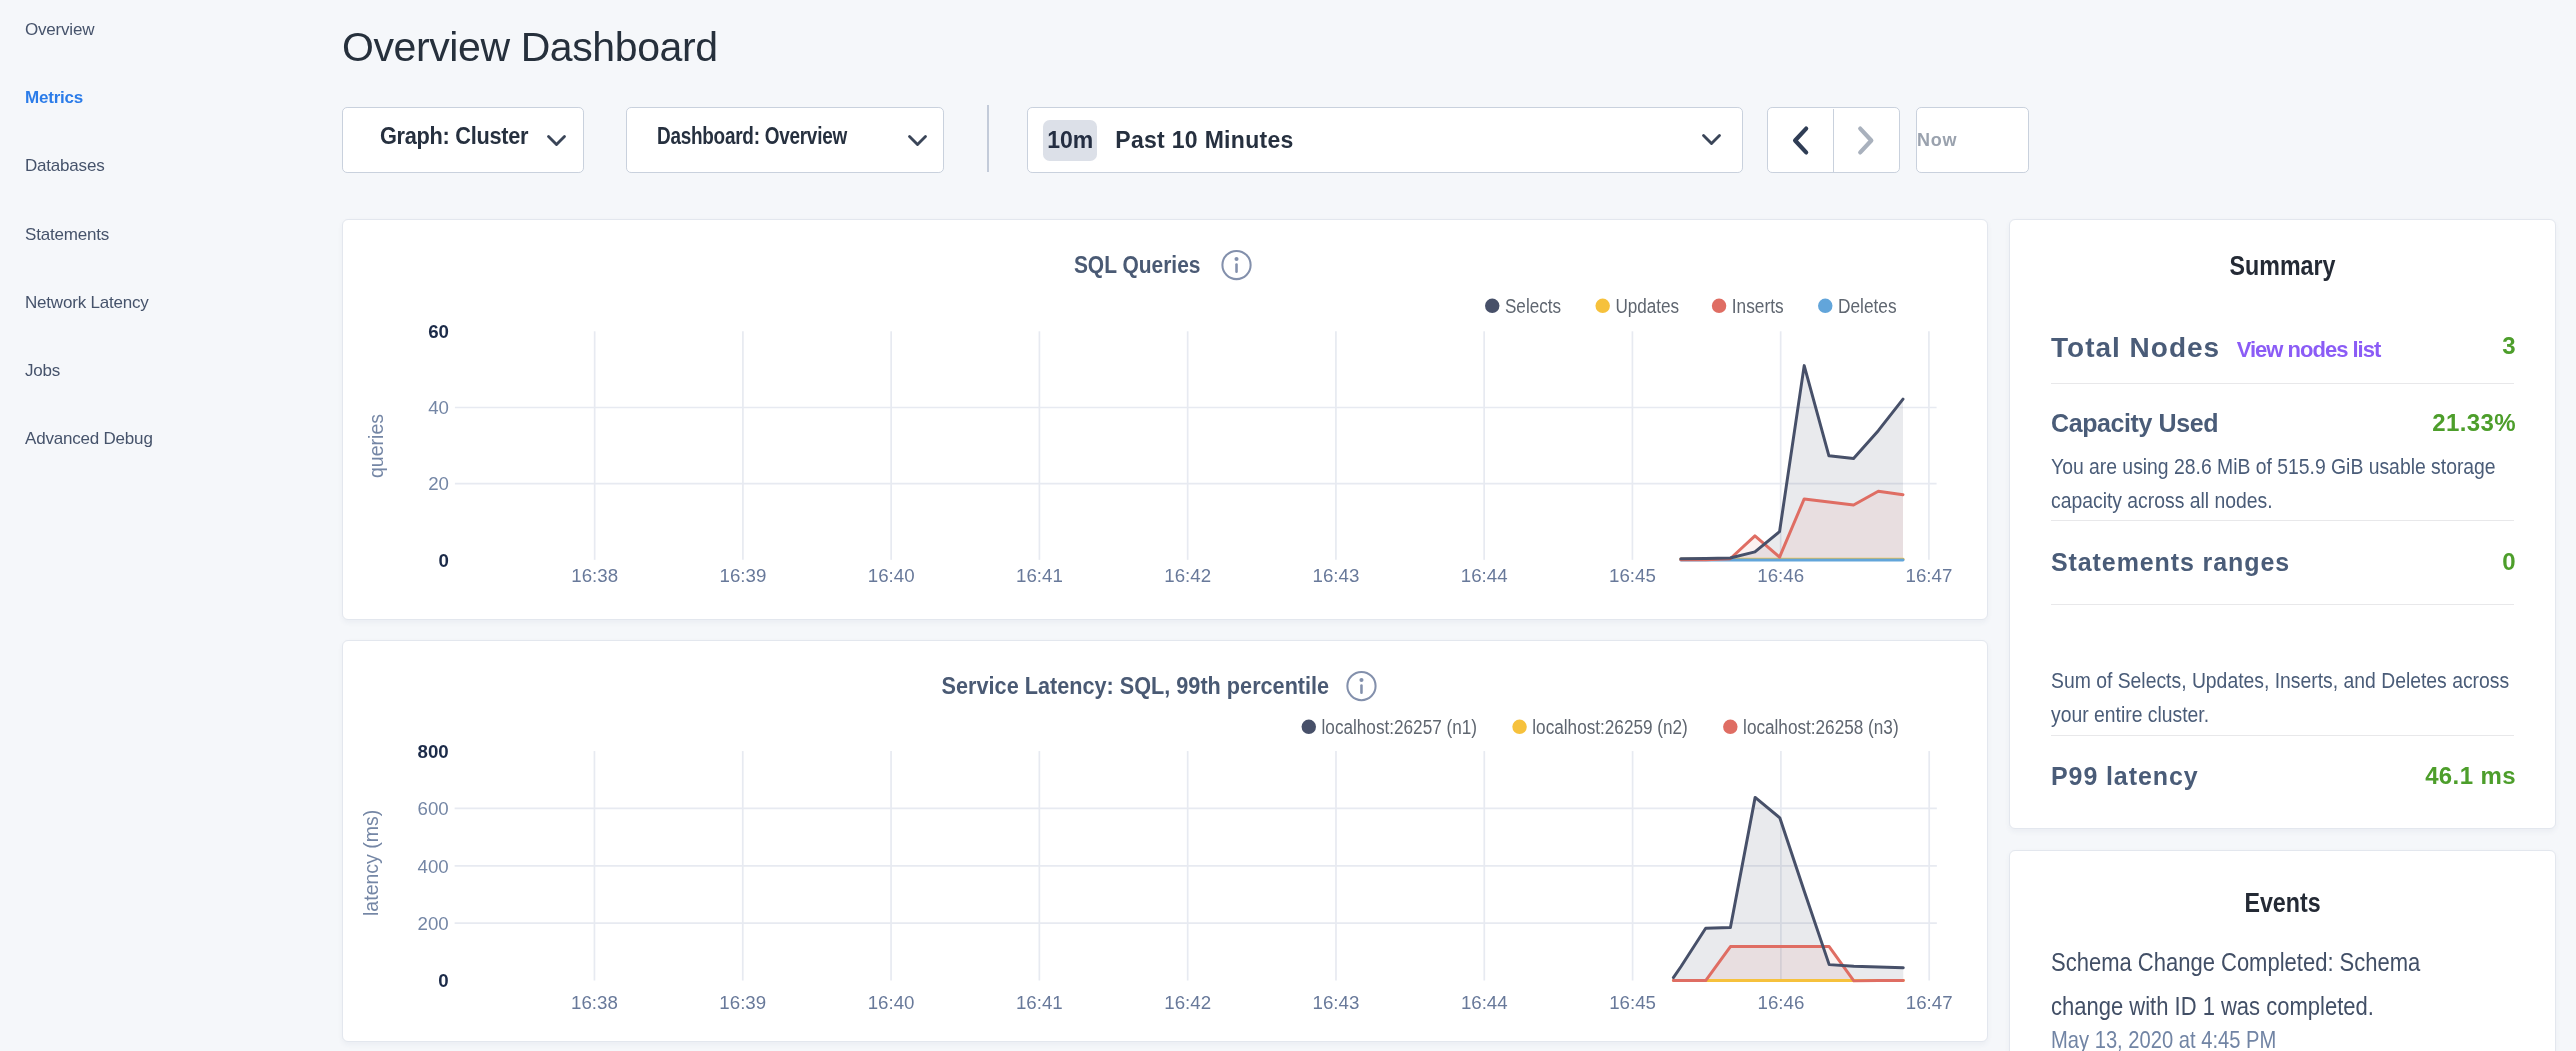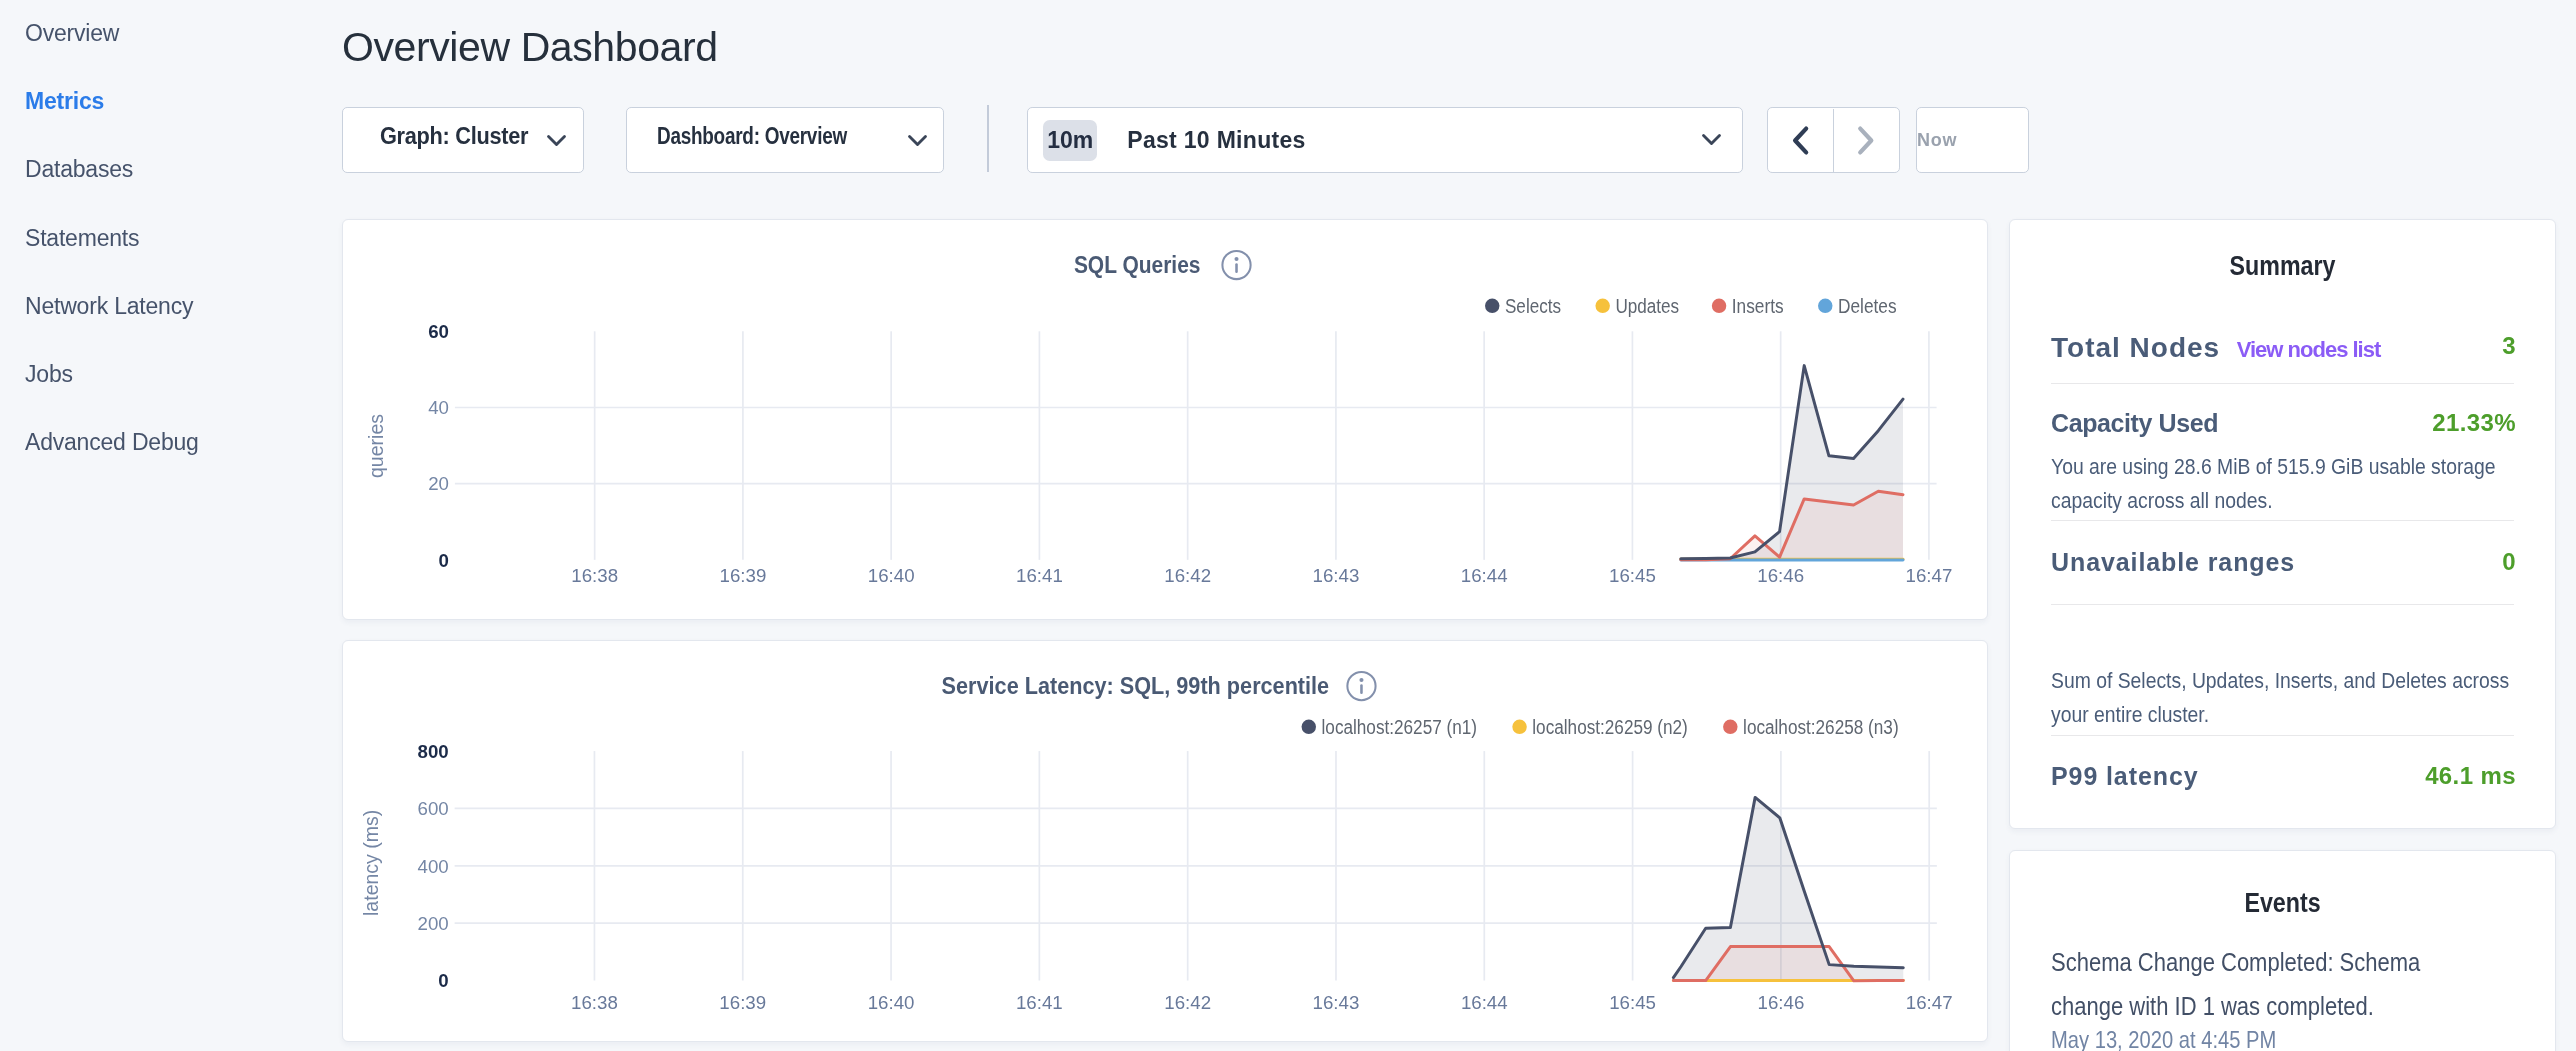--- a/index.html
+++ b/index.html
@@ -1,18 +1,18 @@
 <!DOCTYPE html>
 <html style="font-size:13.6px"><head><meta charset="utf-8"><style>
 *{margin:0;padding:0;box-sizing:border-box}
 html,body{width:2576px;height:1051px;background:#f5f7fa;font-family:"Liberation Sans",sans-serif;overflow:hidden;position:relative}
 .abs{position:absolute}
 .card{position:absolute;background:#fff;border:0.9px solid #e3e7ee;border-radius:6px;box-shadow:0 2.6px 5.1px rgba(56,76,108,0.05)}
 .ctl{position:absolute;background:#fff;border:1.7px solid #c9d1dd;border-radius:5.1px;display:flex;align-items:center}
-.navitem{position:absolute;left:25px;font-size:23px;color:#46536b;letter-spacing:-0.2px}
+.navitem{position:absolute;left:25px;font-size:17px;color:#46536b;letter-spacing:-0.2px}
 .ddtext{font-size:23px;font-weight:bold;color:#26303f;letter-spacing:-0.3px}
 .slabel{font-size:25px;font-weight:bold;color:#4a5c78;letter-spacing:0.9px}
 .sval{font-size:24px;font-weight:bold;color:#4d9e2b;letter-spacing:0.4px}
 .sdesc{font-size:22.5px;color:#4a5c78;line-height:34px;transform:scaleX(0.86);transform-origin:0 0;white-space:nowrap}
 .sdiv{position:absolute;left:41px;right:41px;height:1.3px;background:#e8e8ea}
 </style></head>
 <body>
 <div class="navitem" style="top:20.4px">Overview</div>
 <div class="navitem" style="top:88px;color:#2b7ce9;font-weight:bold">Metrics</div>
 <div class="navitem" style="top:156px">Databases</div>
@@ -35,21 +35,21 @@
     <span class="ddtext" style="position:absolute;left:30px;top:14.5px;transform:scaleX(0.823);transform-origin:0 0">Dashboard: Overview</span>
     <span style="position:absolute;left:280px;top:26px;display:inline-flex">
       <svg width="21" height="13.6" viewBox="0 0 25 16">
         <polyline points="3,3 12.5,12.5 22,3" fill="none" stroke="#3a4558" stroke-width="3.4" stroke-linecap="round" stroke-linejoin="round"></polyline>
       </svg>
     </span>
   </div>
 <div class="abs" style="left:987px;top:105px;width:1.7px;height:67px;background:#c3cbd9"></div>
 <div class="ctl" style="left:1027px;top:107px;width:716px;height:66px">
   <span style="margin-left:15.3px;background:#dce0e8;border-radius:6.8px;width:54px;height:41px;display:flex;align-items:center;justify-content:center;font-size:23px;font-weight:bold;color:#242e42">10m</span>
-  <span class="ddtext" style="margin-left:30px;letter-spacing:0.3px">Past 10 Minutes</span>
+  <span class="ddtext" style="margin-left:18px;letter-spacing:0.3px">Past 10 Minutes</span>
   <span style="margin-left:auto;margin-right:20.4px;display:inline-flex">
       <svg width="21" height="13.6" viewBox="0 0 25 16">
         <polyline points="3,3 12.5,12.5 22,3" fill="none" stroke="#3a4558" stroke-width="3.4" stroke-linecap="round" stroke-linejoin="round"></polyline>
       </svg>
     </span>
 </div>
 <div class="ctl" style="left:1767px;top:107px;width:133px;height:66px">
   <span style="flex:1;display:flex;align-items:center;justify-content:center">
       <svg width="20.4" height="31" viewBox="0 0 24 36">
         <polyline points="19,4 6,18 19,32" fill="none" stroke="#2f3d55" stroke-width="5" stroke-linecap="round" stroke-linejoin="round"></polyline>
@@ -168,21 +168,21 @@
   <div class="abs" style="top:30px;width:100%;text-align:center;font-size:28px;font-weight:bold;color:#242a35;transform:scaleX(0.83)">Summary</div>
   <div class="abs" style="left:41px;top:112px;width:465px">
     <span class="slabel" style="font-size:28px;letter-spacing:1px">Total Nodes</span>
     <span style="font-size:22px;font-weight:bold;color:#8b5cf6;margin-left:12.8px;letter-spacing:-1px">View nodes list</span>
     <span class="sval" style="float:right">3</span>
   </div>
   <div class="sdiv" style="top:163px"></div>
   <div class="abs" style="left:41px;top:189px;width:465px"><span class="slabel" style="letter-spacing:-0.4px">Capacity Used</span><span class="sval" style="float:right">21.33%</span></div>
   <div class="abs sdesc" style="left:41px;top:230px">You are using 28.6 MiB of 515.9 GiB usable storage<br>capacity across all nodes.</div>
   <div class="sdiv" style="top:300px"></div>
-  <div class="abs" style="left:41px;top:328px;width:465px"><span class="slabel">Unavailable ranges</span><span class="sval" style="float:right">0</span></div>
+  <div class="abs" style="left:41px;top:328px;width:465px"><span class="slabel">Statements ranges</span><span class="sval" style="float:right">0</span></div>
   <div class="sdiv" style="top:384px"></div>
   <div class="abs sdesc" style="left:41px;top:444px">Sum of Selects, Updates, Inserts, and Deletes across<br>your entire cluster.</div>
   <div class="sdiv" style="top:515px"></div>
   <div class="abs" style="left:41px;top:542px;width:465px"><span class="slabel">P99 latency</span><span class="sval" style="float:right">46.1 ms</span></div>
 </div>
 
 <div class="card" style="left:2009px;top:850px;width:547px;height:221px">
   <div class="abs" style="top:36px;width:100%;text-align:center;font-size:28px;font-weight:bold;color:#242a35;transform:scaleX(0.83)">Events</div>
   <div class="abs" style="left:41px;top:89px;width:510px;font-size:25px;color:#424f66;line-height:44px;transform:scaleX(0.88);transform-origin:0 0;white-space:nowrap">Schema Change Completed: Schema<br>change with ID 1 was completed.</div>
   <div class="abs" style="left:41px;top:175px;font-size:24px;color:#7184a4;transform:scaleX(0.84);transform-origin:0 0;white-space:nowrap">May 13, 2020 at 4:45 PM</div>

